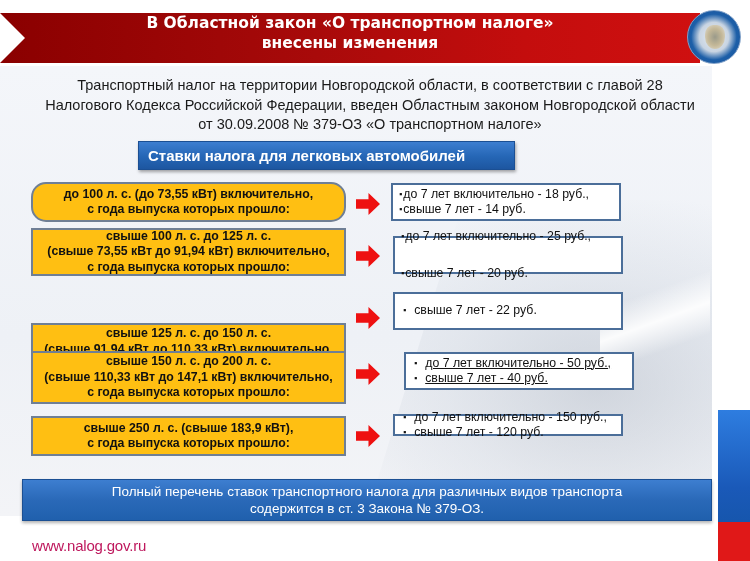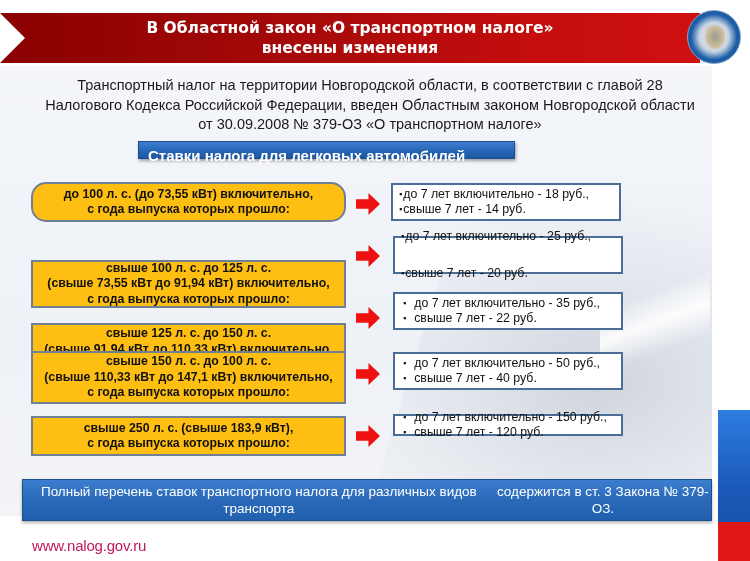--- a/index.html
+++ b/index.html
@@ -18,42 +18,42 @@
   }
   .bg-stripe {
     position: absolute; left: 600px; top: 150px; width: 110px; height: 360px;
     background: linear-gradient(160deg, rgba(255,255,255,0) 40%, rgba(255,255,255,0.9) 48%, rgba(255,255,255,0) 56%);
   }
 
   .banner {
     position: absolute; left: 0; top: 13px; width: 700px; height: 50px;
     background: linear-gradient(90deg, #8a0000 0%, #a80a0a 45%, #c40d0d 75%, #cf1010 100%);
     clip-path: polygon(0 0, 100% 0, 100% 100%, 0 100%, 25px 50%);
-    display: flex; flex-direction: column; align-items: center; justify-content: center;
+    display: flex; flex-direction: column; align-items: center; 
     color: #ffffff; font-weight: bold; font-size: 15.5px; line-height: 20px;
     font-family: "DejaVu Sans", sans-serif;
   }
   .logo {
     position: absolute; left: 687px; top: 10px; width: 54px; height: 54px; border-radius: 50%;
     background: radial-gradient(circle, #e8eef5 0%, #c8d4e2 40%, #1d5fa8 62%, #1a58a0 78%, #ffffff 80%, #ffffff 85%, #2a66ad 87%);
     border: 1px solid #7fa0c8;
   }
   .logo-emblem {
     position: absolute; left: 17px; top: 14px; width: 20px; height: 24px;
     background: radial-gradient(ellipse, #9a9a8a 0%, #c4b898 50%, #e3e1d8 100%);
     border-radius: 40% 40% 50% 50%;
   }
 
   .intro {
     position: absolute; left: 30px; top: 76px; width: 680px;
     text-align: center; font-size: 14.5px; line-height: 19.5px; color: #1a1a1a;
   }
 
   .subheading {
-    position: absolute; left: 138px; top: 141px; width: 377px; height: 18px;
+    position: absolute; left: 138px; top: 141px; width: 377px; height: 29px;
     background: linear-gradient(180deg, #3d7ed0 0%, #2566b5 55%, #1d56a0 100%);
     border: 1px solid #1b4f93;
     box-shadow: 1px 2px 3px rgba(0,0,0,0.35);
     color: #fff; font-weight: bold; font-size: 15px; line-height: 27px; padding-left: 9px;
   }
   .cond {
     position: absolute; left: 0; top: 0; width: 315px;
     background: #ffbf12; border: 2px solid #6f7f95;
     display: flex; flex-direction: column; align-items: center; justify-content: center;
     font-weight: bold; font-size: 12.3px; line-height: 15.5px; color: #111; text-align: center;
@@ -69,21 +69,21 @@
   }
   .rates .li { white-space: nowrap; }
   .rates .bullet { display: inline-block; font-size: 9px; vertical-align: 1px; margin-right: 1px; }
   .rates.spaced .bullet { margin-right: 8px; margin-left: 2px; }
 
   .footer-note {
     position: absolute; left: 22px; top: 479px; width: 690px; height: 42px;
     background: linear-gradient(180deg, #3d7ed0 0%, #2a69b8 50%, #2060ad 100%);
     border: 1px solid #1b4f93; box-shadow: 0 2px 3px rgba(0,0,0,0.3);
     color: #fff; font-size: 13.5px; line-height: 17px; text-align: center;
-    display: flex; flex-direction: row; align-items: center; justify-content: center;
+    display: flex; flex-direction: column; align-items: center; justify-content: center;
   }
   .site {
     position: absolute; left: 32px; top: 537px; font-size: 15px; color: #be185d;
     font-family: "Liberation Sans", sans-serif; letter-spacing: -0.2px;
   }
   .flag-blue { position: absolute; left: 718px; top: 410px; width: 32px; height: 112px;
     background: linear-gradient(180deg, #2e7de0 0%, #1a59b8 70%, #1656ad 100%); }
   .flag-red { position: absolute; left: 718px; top: 522px; width: 32px; height: 39px; background: #e01818; }
 </style>
 </head>
@@ -112,49 +112,48 @@
 <div class="cond" style="position:absolute;left:31px;top:182px;height:40px;border-radius:15px;">
   <div>до 100 л. с. (до 73,55 кВт) включительно,</div>
   <div>с года выпуска которых прошло:</div>
 </div>
 <div class="arrow" style="left:356px;top:193px;"></div>
 <div class="rates" style="left:391px;top:183px;height:38px;">
   <div class="li"><span class="bullet">▪</span><span>до 7 лет включительно - 18 руб.,</span></div>
   <div class="li"><span class="bullet">▪</span><span>свыше 7 лет - 14 руб.</span></div>
 </div>
 
-<div class="cond" style="position:absolute;left:31px;top:228px;height:48px;margin-top:32px;">
+<div class="cond" style="position:absolute;left:31px;top:228px;height:48px;">
   <div>свыше 100 л. с. до 125 л. с.</div>
   <div>(свыше 73,55 кВт до 91,94 кВт) включительно,</div>
   <div>с года выпуска которых прошло:</div>
 </div>
 <div class="arrow" style="left:356px;top:245px;"></div>
 <div class="rates" style="left:393px;top:236px;height:38px;gap:21px;">
   <div class="li"><span class="bullet">▪</span><span>до 7 лет включительно - 25 руб.,</span></div>
   <div class="li"><span class="bullet">▪</span><span>свыше 7 лет - 20 руб.</span></div>
 </div>
 
 <div class="cond" style="position:absolute;left:31px;top:290px;height:53px;margin-top:33px;">
   <div>свыше 125 л. с. до 150 л. с.</div>
   <div>(свыше 91,94 кВт до 110,33 кВт) включительно,</div>
   <div>с года выпуска которых прошло:</div>
 </div>
 <div class="arrow" style="left:356px;top:307px;"></div>
 <div class="rates spaced" style="left:393px;top:292px;height:38px;">
-  <div class="li"><span class="bullet">▪</span><span>до 7 лет включительно - 35 руб.,</span></div>
   <div class="li"><span class="bullet">▪</span><span>свыше 7 лет - 22 руб.</span></div>
 </div>
 
 <div class="cond" style="position:absolute;left:31px;top:351px;height:53px;">
-  <div>свыше 150 л. с. до 100 л. с.</div>
+  <div>свыше 150 л. с. до 200 л. с.</div>
   <div>(свыше 110,33 кВт до 147,1 кВт) включительно,</div>
   <div>с года выпуска которых прошло:</div>
 </div>
 <div class="arrow" style="left:356px;top:363px;"></div>
-<div class="rates spaced" style="left:393px;top:352px;height:38px;">
+<div class="rates spaced" style="left:404px;top:352px;height:38px;text-decoration:underline;">
   <div class="li"><span class="bullet">▪</span><span>до 7 лет включительно - 50 руб.,</span></div>
   <div class="li"><span class="bullet">▪</span><span>свыше 7 лет - 40 руб.</span></div>
 </div>
 
 <div class="cond" style="position:absolute;left:31px;top:416px;height:40px;">
   <div>свыше 250 л. с. (свыше 183,9 кВт),</div>
   <div>с года выпуска которых прошло:</div>
 </div>
 <div class="arrow" style="left:356px;top:425px;"></div>
 <div class="rates spaced" style="left:393px;top:414px;height:22px;">

